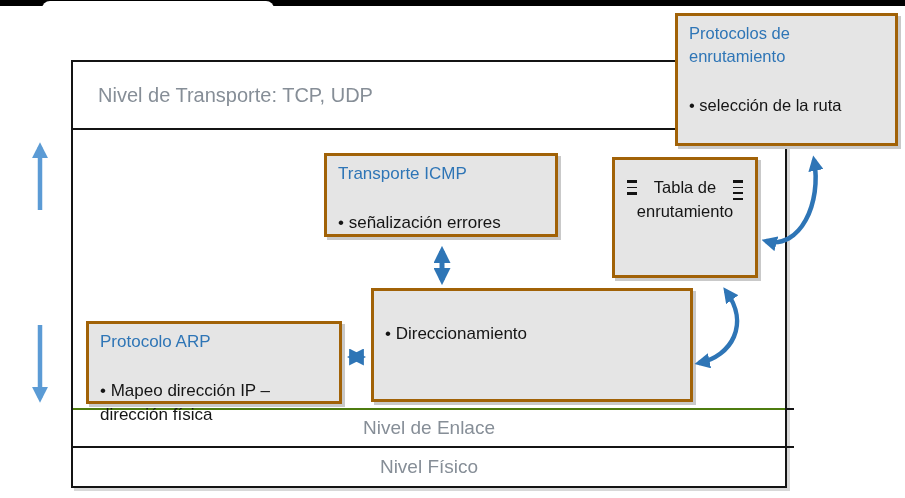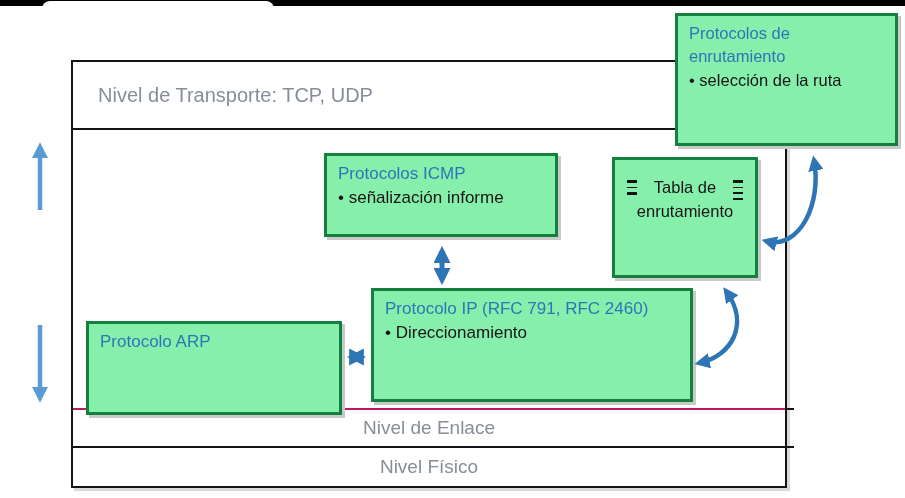--- a/index.html
+++ b/index.html
@@ -13,42 +13,42 @@
 
   
   #outer{
     position:absolute;left:71px;top:60px;width:716px;height:428px;
     border:2.5px solid #141414;box-sizing:border-box;background:#fff;
     box-shadow:3px 3px 0 #d8d8d8;
   }
   .band{position:absolute;left:0;right:0;color:#868E97;}
   .band-transport{top:0;height:66px;border-bottom:2.5px solid #141414;line-height:66px;
     padding-left:25px;font-size:20px;text-align:left;}
-  .band-link{top:346px;height:36px;border-top:2px solid #be185d;line-height:36px;
+  .band-link{top:346px;height:36px;border-top:2px solid #4d7c0f;line-height:36px;
     font-size:19px;text-align:center;}
   .band-physical{top:384px;bottom:7px;border-top:2px solid #141414;line-height:38px;
     font-size:19px;text-align:center;}
   .stub{position:absolute;background:#141414;width:7px;height:2px;}
 
   
   .side-label{
     position:absolute;left:5px;top:218px;width:62px;text-align:center;
     color:#2E74B5;font-size:27px;line-height:1.34;white-space:pre;
   }
 
   
   .pbox{
-    position:absolute;background:#86efac;border:3px solid #15803d;box-sizing:border-box;
+    position:absolute;background:#e5e5e5;border:3px solid #a16207;box-sizing:border-box;
     box-shadow:3px 3px 0 #c9c9c9;padding:6px 11px;z-index:2;
   }
   .pbox .title{color:#2E75B6;font-size:17px;line-height:1.4;white-space:pre;}
-  .pbox .bline{color:#151515;font-size:17px;line-height:1.4;white-space:pre;}
+  .pbox .bline{color:#151515;font-size:17px;line-height:1.4;white-space:pre;margin-top:25px;}
   #box-icmp{left:324px;top:153px;width:234px;height:84px;}
   #box-ip{left:371px;top:288px;width:322px;height:114px;}
-  #box-arp{left:86px;top:321px;width:256px;height:94px;}
+  #box-arp{left:86px;top:321px;width:256px;height:83px;}
   #box-protocols{left:675px;top:13px;width:223px;height:133px;}
   #box-protocols .title,#box-protocols .bline{font-size:16.5px;line-height:1.42;}
 
   
   #box-table{
     left:612px;top:157px;width:146px;height:121px;display:flex;flex-direction:row;
     justify-content:space-between;padding:16px 12px;
   }
   .tlines{width:80%;margin:0 auto;}
   .tline{background:#141414;height:2.5px;margin:4px 0;}
@@ -77,31 +77,32 @@
     </div>
     <div class="band band-physical">
       <span>Nivel Físico</span>
     </div>
   </div>
   <div class="stub" style="left:787px;top:408px;"></div>
   <div class="stub" style="left:787px;top:446px;"></div>
 
 
   <div class="pbox" id="box-icmp">
-    <div class="title">Protocolos ICMP</div>
-    <div class="bline">• señalización informe</div>
+    <div class="title">Transporte ICMP</div>
+    <div class="bline">• señalización errores</div>
   </div>
 
   <div class="pbox" id="box-ip">
-    <div class="title">Protocolo IP (RFC 791, RFC 2460)</div>
     <div class="bline">• Direccionamiento</div>
   </div>
 
   <div class="pbox" id="box-arp">
     <div class="title">Protocolo ARP</div>
+    <div class="bline">• Mapeo dirección IP –
+dirección física</div>
   </div>
 
   <div class="pbox" id="box-table">
     <div class="tlines">
       <div class="tline"></div>
         <div class="tline thin"></div>
         <div class="tline"></div>
     </div>
     <div class="tbl-label">Tabla de
 enrutamiento</div>

